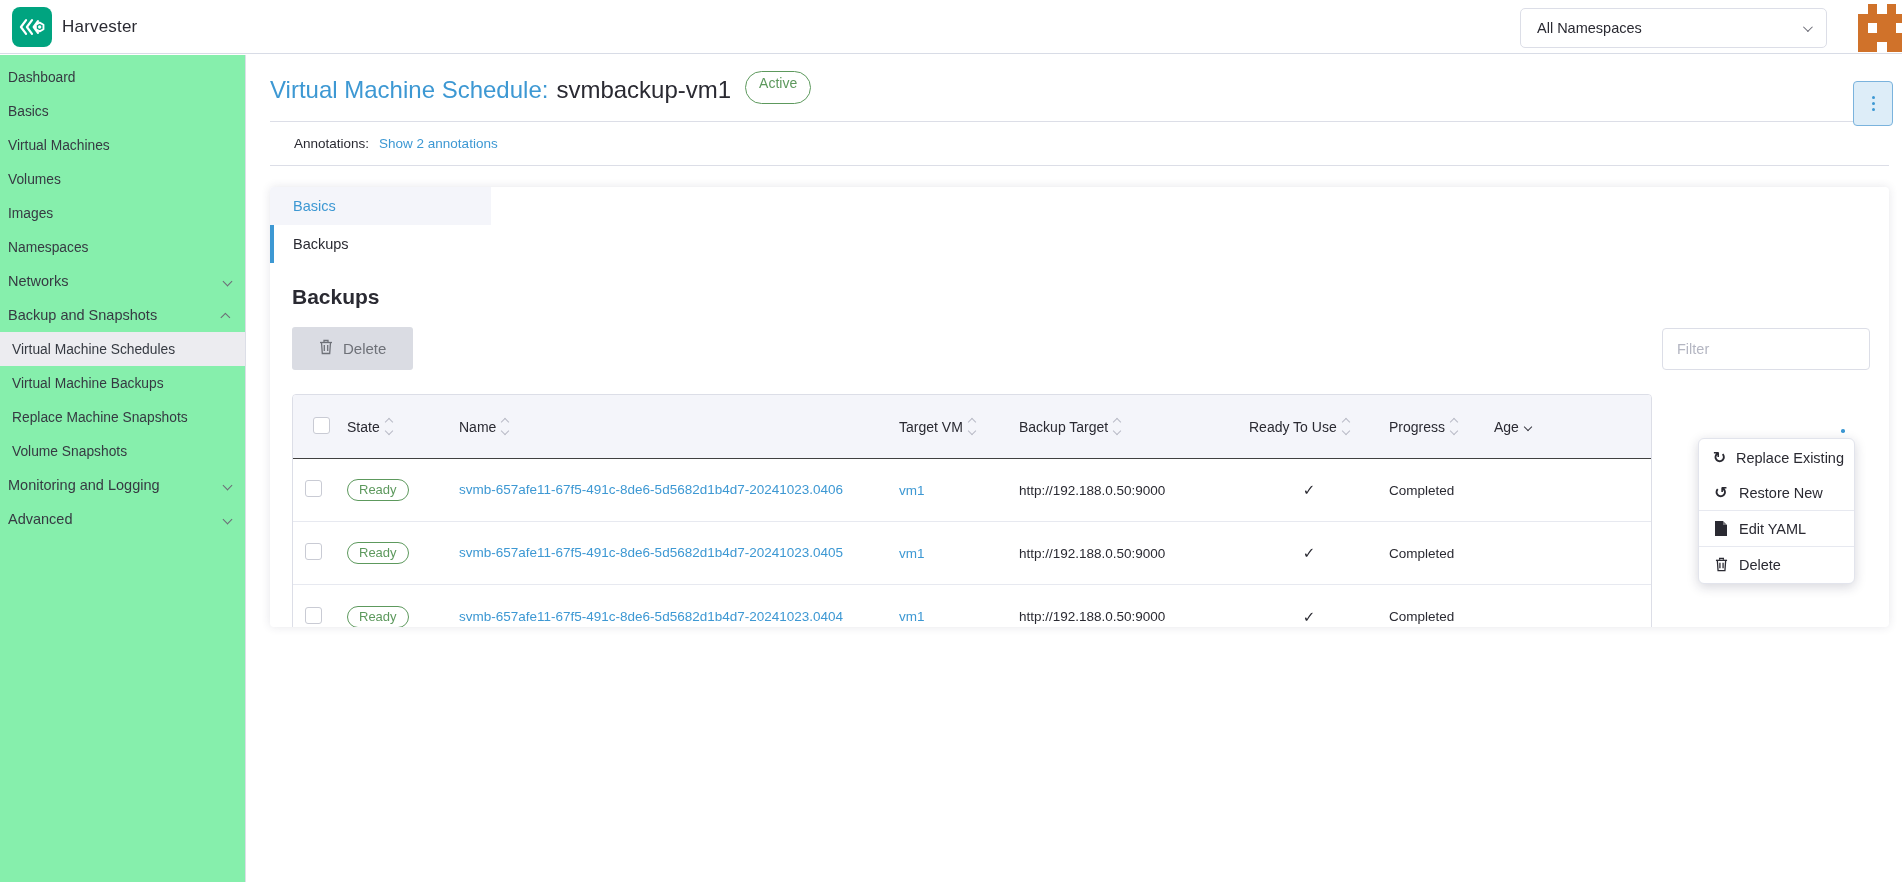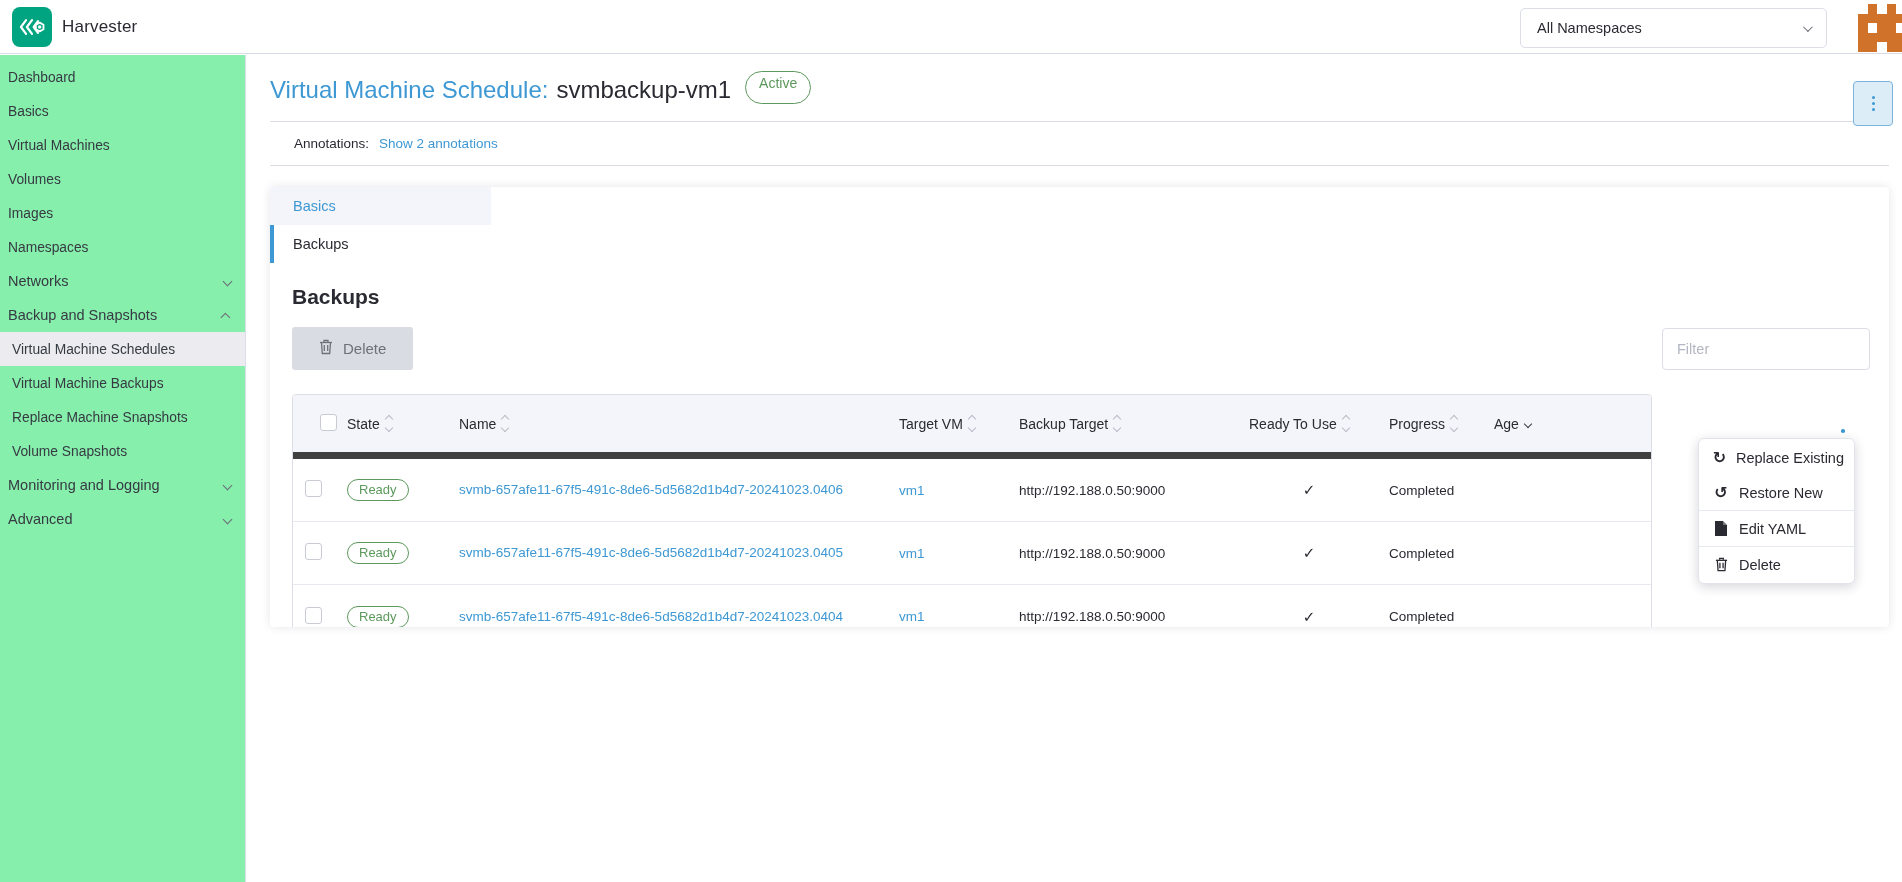--- a/index.html
+++ b/index.html
@@ -69,22 +69,22 @@
                 border-radius:3px; font-size:15px; display:flex; align-items:center; gap:10px;
                 cursor:default; font-family:inherit; }
   .filter-input { width:208px; height:42px; border:1px solid #dcdee7; border-radius:4px;
                   padding:0 14px; font-size:14.5px; color:#2a2a32; font-family:inherit; outline:none; }
   .filter-input::placeholder { color:#b4b6c2; }
 
   
   .backup-table { margin-top:24px; width:1358px; border:1px solid #dcdee7; border-radius:4px;
                   border-collapse:separate; border-spacing:0; table-layout:fixed; overflow:hidden; }
   .backup-table thead th { background:#f4f5fa; height:64px; font-weight:400; font-size:14px;
-                  color:#2a2a32; text-align:right; padding:0 0 0 10px; cursor:pointer;
-                  border-bottom:7px solid #404040; }
+                  color:#2a2a32; text-align:center; padding:0 0 0 10px; cursor:pointer;
+                  border-bottom:1px solid #404040; }
   .backup-table thead th.chk { padding-left:12px; }
   .th-inner { display:flex; align-items:center; gap:6px; }
   .sort { display:inline-flex; flex-direction:column; gap:3px; }
   .sort .caret-s { width:6px; height:6px; border-right:1.5px solid #b9bbc6; border-bottom:1.5px solid #b9bbc6; }
   .sort .caret-s.up { transform:rotate(-135deg); }
   .sort .caret-s.down { transform:rotate(45deg); }
   .sort.active .caret-s { border-color:#3a3a42; }
   .backup-table tbody td { height:63px; font-size:13.5px; color:#2a2a32; padding:0 0 0 10px;
                   border-bottom:1px solid #e7e9f0; background:#fff; vertical-align:middle; }
   .backup-table tbody tr:last-child td { border-bottom:none; }

